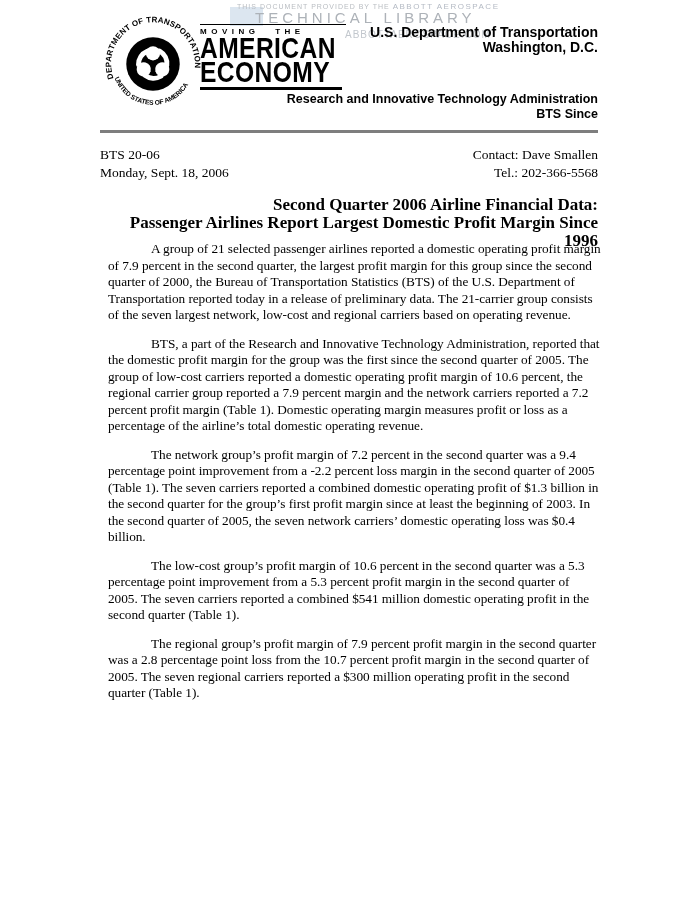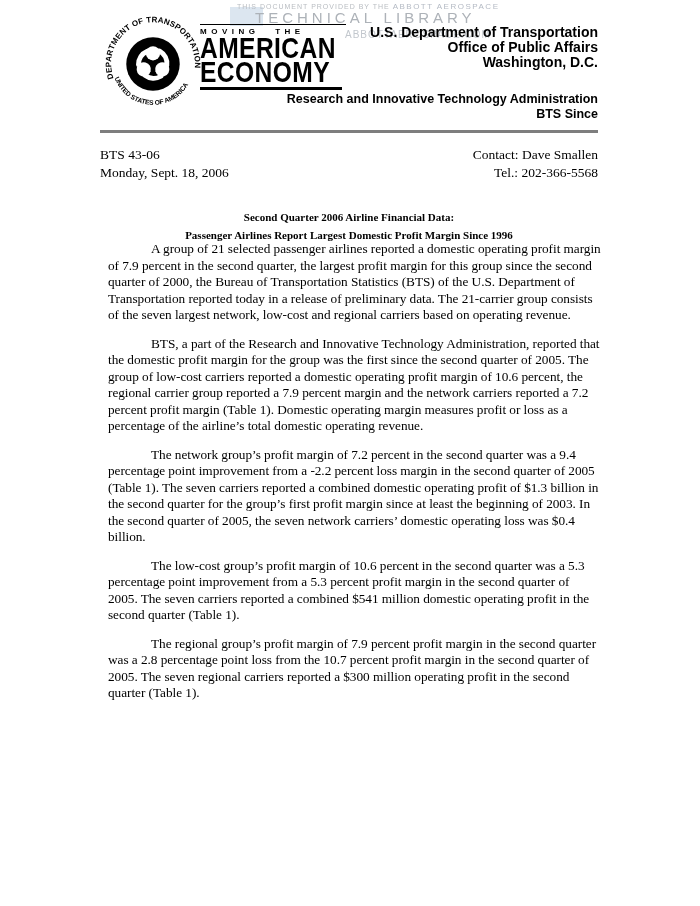--- a/index.html
+++ b/index.html
@@ -28,22 +28,22 @@
   .logo-botline{height:2.5px;background:#000;width:142px;margin-top:3px;}
   .hdr-address{position:absolute;right:102px;top:25px;text-align:right;z-index:1;
     font-family:"Liberation Sans",sans-serif;font-weight:bold;font-size:14px;line-height:15px;}
   .hdr-agency{position:absolute;right:102px;top:92px;text-align:right;
     font-family:"Liberation Sans",sans-serif;font-weight:bold;font-size:12.5px;line-height:15px;margin-left:13px;}
   .rule{position:absolute;left:100px;top:130px;width:498px;height:3px;background:#7e7e7e;}
   
   .release{position:absolute;left:100px;top:146px;width:498px;font-size:13.5px;line-height:18px;}
   .release-row{display:flex;justify-content:space-between;}
   
-  .doc-title{position:absolute;left:100px;top:208px;width:498px;text-align:center;
-    font-weight:bold;font-size:11px;line-height:18px;}
+  .doc-title{position:absolute;left:100px;top:196px;width:498px;text-align:right;
+    font-weight:bold;font-size:17px;line-height:18px;}
   
   .body-text{position:absolute;left:100px;top:241px;width:502px;
     font-size:13.3px;line-height:16.5px;letter-spacing:-.05px;text-align:left;}
   .body-text p{margin:0 0 12px 8px;text-indent:43px;}
   
   .page-footer{position:absolute;left:100px;top:762px;width:502px;text-align:center;
     font-weight:bold;font-size:13.5px;}
 </style>
 </head>
 <body>
@@ -89,33 +89,32 @@
   <div class="logo">
     <div class="logo-topline"></div>
     <div class="logo-tagline">MOVING THE</div>
     <div class="logo-big">AMERICAN</div>
     <div class="logo-big">ECONOMY</div>
     <div class="logo-botline"></div>
   </div>
 
   <div class="hdr-address">
     <div>U.S. Department of Transportation</div>
-    <div>Office of Public Affairs</div>
     <div>Washington, D.C.</div>
   </div>
   <div class="hdr-agency">
     <div>Research and Innovative Technology Administration</div>
     <div>BTS Since</div>
   </div>
 
   <div class="rule"></div>
 
   <div class="release">
     <div class="release-row">
-      <span>BTS 43-06</span>
+      <span>BTS 20-06</span>
       <span>Contact: Dave Smallen</span>
     </div>
     <div class="release-row">
       <span>Monday, Sept. 18, 2006</span>
       <span>Tel.: 202-366-5568</span>
     </div>
   </div>
 
   <div class="doc-title">
     <div>Second Quarter 2006 Airline Financial Data:</div>

